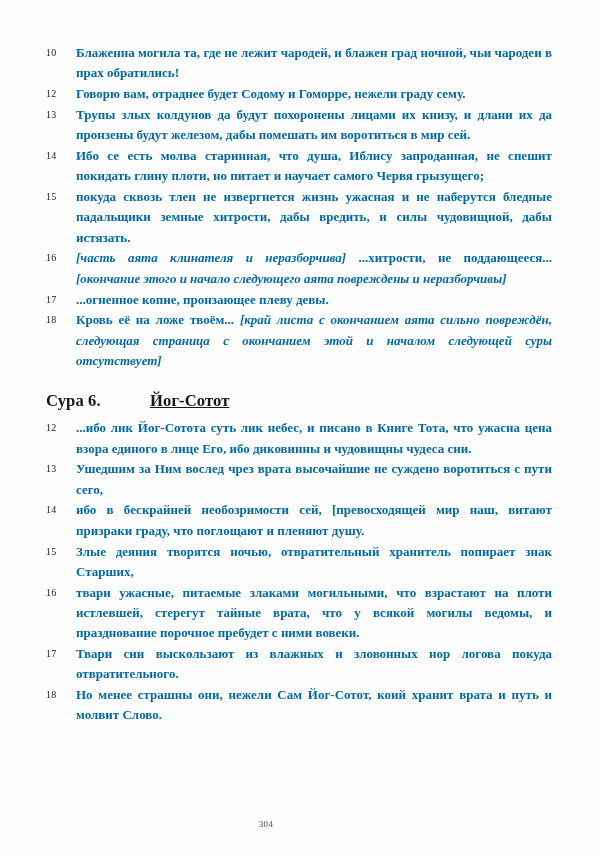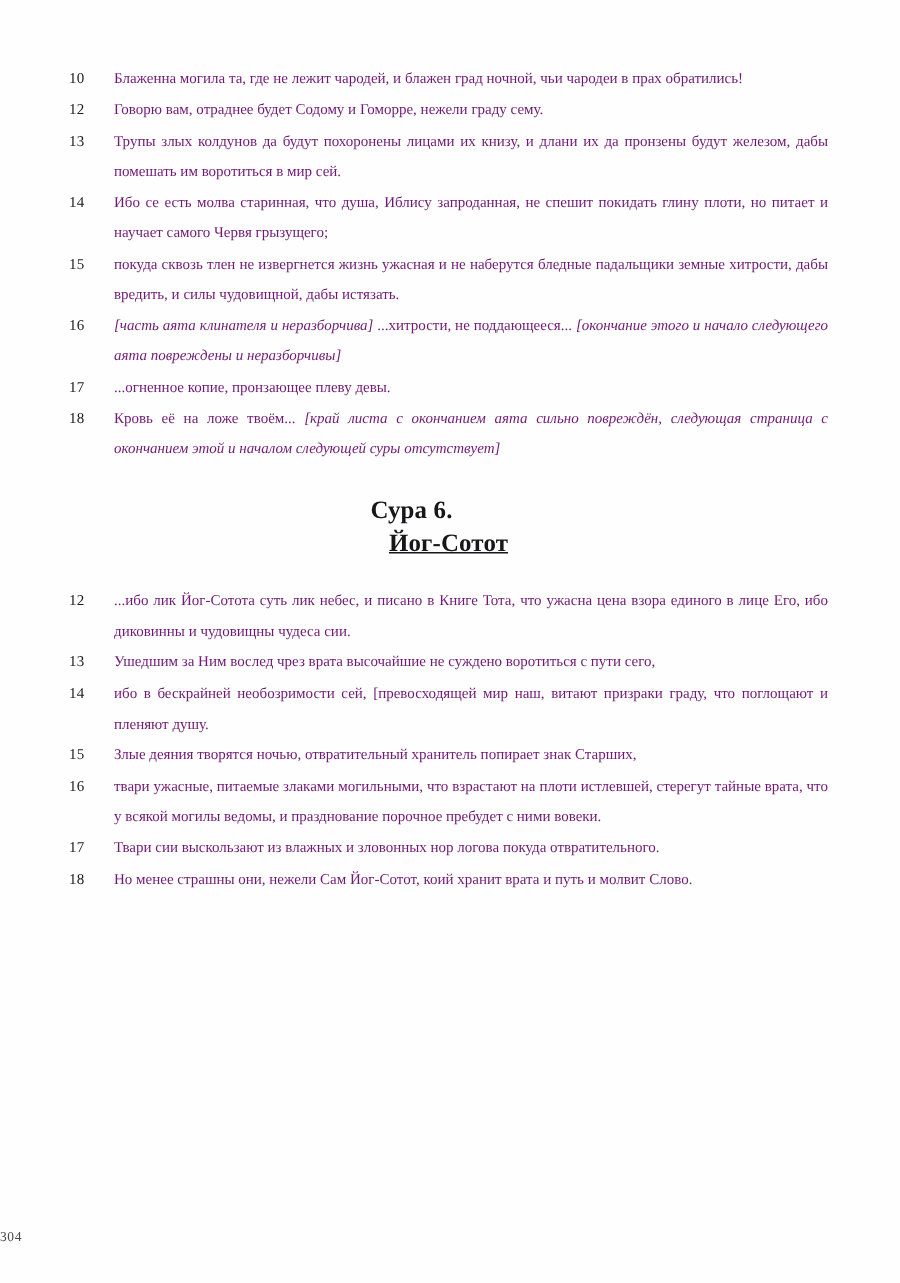--- a/index.html
+++ b/index.html
@@ -44,64 +44,65 @@
     flex: 0 0 30px;
     width: 30px;
     font-size: 10px;
     line-height: 20.3px;
     text-align: left;
     letter-spacing: 0.2px;
     color: #1a1a1c;
   }
   .verse-text {
     flex: 1 1 auto;
-    font-size: 10px;
+    font-size: 13px;
     line-height: 20.3px;
     text-align: justify;
     text-justify: inter-word;
     hyphens: manual;
-    color: #701a75;
+    color: #0369a1;
     padding-right: 0px;
+    font-weight: bold;
   }
 
   i, .ital {
     font-style: italic;
   }
 
   
   .sura-heading {
     display: flex;
-    align-items: center;
+    align-items: flex-end;
     font-weight: bold;
     font-size: 16.6px;
     line-height: 22px;
     margin-top: 19px;
-    margin-bottom: 18px;
+    margin-bottom: 6px;
     letter-spacing: 0.1px;
-    flex-direction: column;
   }
   .sura-label {
     flex: 0 0 auto;
     width: 104px;
   }
   .sura-title {
     flex: 0 0 auto;
     text-decoration: underline;
   }
 
   .section + .section {
     margin-top: 0;
   }
 
   
   .folio {
     position: absolute;
     left: 0;
     top: 818px;
     width: 532px;
+    text-align: center;
     font-size: 9px;
     line-height: 12px;
     color: #4a4a4d;
     letter-spacing: 0.4px;
   }
 </style>
 </head>
 <body>
 
 <div class="page">

